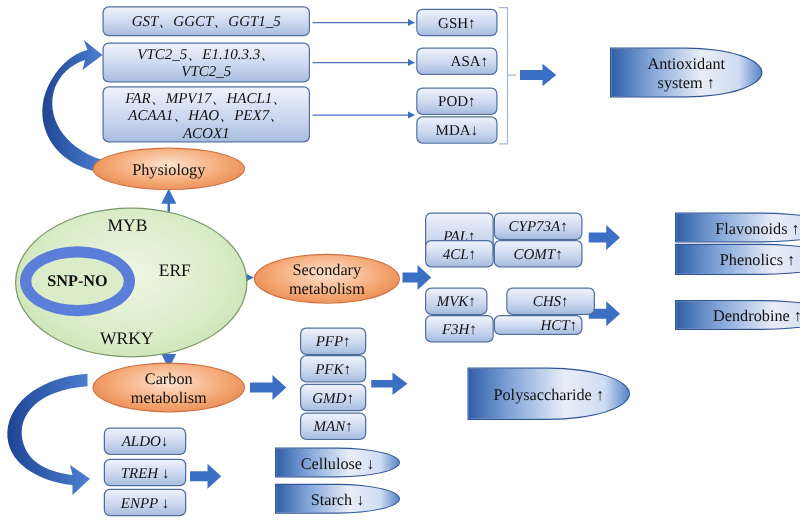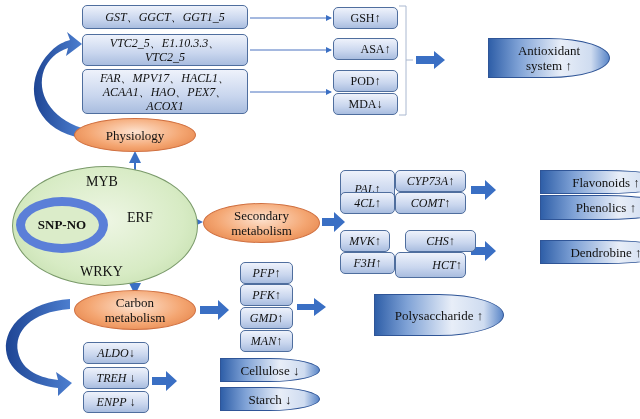--- a/index.html
+++ b/index.html
@@ -118,21 +118,21 @@
 
 <div class="gbox" style="left:340px;top:230px;width:50px;height:22px;">
     <span>MVK↑</span>
   </div>
 <div class="gbox" style="left:395px;top:230px;width:71px;height:22px;margin-left:10px;">
     <span>CHS↑</span>
   </div>
 <div class="gbox" style="left:340px;top:252px;width:55px;height:22px;">
     <span>F3H↑</span>
   </div>
-<div class="gbox" style="left:395px;top:252px;width:71px;height:26px;padding-left:33px;">
+<div class="gbox" style="left:395px;top:252px;width:71px;height:16px;padding-left:33px;">
     <span>HCT↑</span>
   </div>
 
 <div class="result" style="left:500px;top:170px;width:132px;height:24px;">
     <span>Flavonoids ↑</span>
   </div>
 <div class="result" style="left:500px;top:195px;width:132px;height:25px;">
     <span>Phenolics ↑</span>
   </div>
 <div class="result" style="left:500px;top:240px;width:132px;height:24px;">

